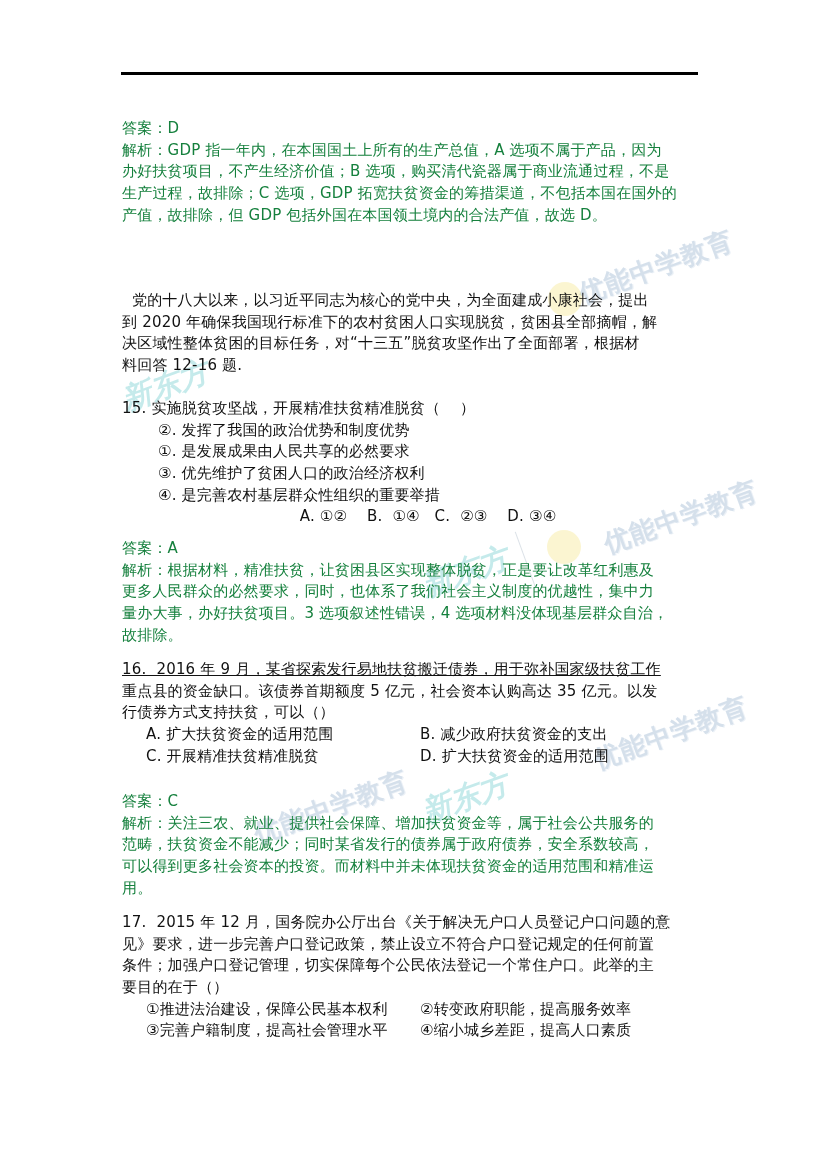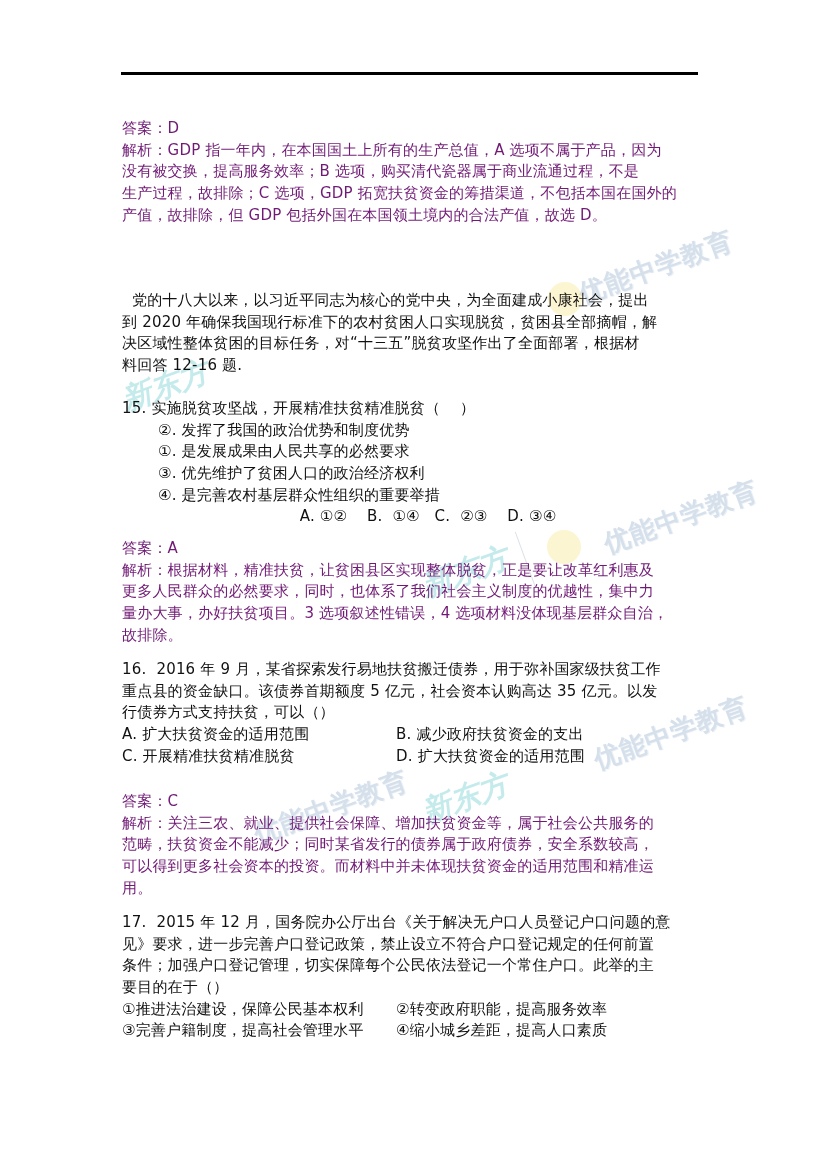--- a/index.html
+++ b/index.html
@@ -1,25 +1,25 @@
 <!DOCTYPE html>
 <html><head>
 <meta charset="utf-8">
 <style>
   html, body { margin: 0; padding: 0; background: #ffffff; }
   body { width: 819px; height: 1158px; position: relative; overflow: hidden;
          font-family: "DejaVu Sans", "Liberation Sans", sans-serif; color: #111; }
   .rule { position: absolute; left: 121px; top: 72px; width: 577px; height: 3px; background: #000; }
   .page { position: absolute; left: 122px; top: 118px; width: 576px; font-size: 15px; line-height: 21.7px; }
-  .red { color: #701a75; }
+  .red { color: #15803d; }
   .line { white-space: nowrap; height: 21.7px; letter-spacing: 0.2px; }
   .block { position: absolute; left: 0; width: 576px; }
   .indent { padding-left: 36px; }
   .two-col { display: flex; }
-  .two-col .c1 { width: 274px; }
+  .two-col .c1 { width: 274px; margin-left: 24px; }
   .wm { position: absolute; pointer-events: none; opacity: 0.35; font-weight: bold; }
   .wm-youneng { color: #8aa8c8; font-size: 26px; transform: rotate(-20deg); letter-spacing: 1px;
                 text-shadow: 1px 1px 0 #c9d8e8; }
   .wm-xdf { color: #5cc6c8; font-size: 30px; transform: rotate(-20deg); font-style: italic; }
   .wm-sun { width: 34px; height: 34px; border-radius: 50%; background: #f3e37a; opacity: 0.35; position: absolute; }
   .wm-stroke { position: absolute; width: 1px; height: 60px; background: #b8c4d0; transform: rotate(-20deg); opacity: 0.5; }
 </style>
 </head>
 <body>
 
@@ -34,21 +34,21 @@
 <div class="wm wm-xdf" style="left:420px;top:552px;">新东方</div>
 <div class="wm wm-youneng" style="left:590px;top:716px;">优能中学教育</div>
 <div class="wm wm-xdf" style="left:420px;top:778px;">新东方</div>
 <div class="wm wm-youneng" style="left:250px;top:790px;">优能中学教育</div>
 
 <div class="page">
 
   <div class="block red" style="top:0px;">
     <div class="line">答案：D</div>
     <div class="line">解析：GDP 指一年内，在本国国土上所有的生产总值，A 选项不属于产品，因为</div>
-    <div class="line">没有被交换，提高服务效率；B 选项，购买清代瓷器属于商业流通过程，不是</div>
+    <div class="line">办好扶贫项目，不产生经济价值；B 选项，购买清代瓷器属于商业流通过程，不是</div>
     <div class="line">生产过程，故排除；C 选项，GDP 拓宽扶贫资金的筹措渠道，不包括本国在国外的</div>
     <div class="line">产值，故排除，但 GDP 包括外国在本国领土境内的合法产值，故选 D。</div>
   </div>
 
   <div class="block" style="top:172px;">
     <div class="line" style="white-space:pre;">  党的十八大以来，以习近平同志为核心的党中央，为全面建成小康社会，提出</div>
     <div class="line">到 2020 年确保我国现行标准下的农村贫困人口实现脱贫，贫困县全部摘帽，解</div>
     <div class="line">决区域性整体贫困的目标任务，对“十三五”脱贫攻坚作出了全面部署，根据材</div>
     <div class="line">料回答 12-16 题.</div>
   </div>
@@ -64,21 +64,21 @@
 
   <div class="block red" style="top:420px;">
     <div class="line">答案：A</div>
     <div class="line">解析：根据材料，精准扶贫，让贫困县区实现整体脱贫，正是要让改革红利惠及</div>
     <div class="line">更多人民群众的必然要求，同时，也体系了我们社会主义制度的优越性，集中力</div>
     <div class="line">量办大事，办好扶贫项目。3 选项叙述性错误，4 选项材料没体现基层群众自治，</div>
     <div class="line">故排除。</div>
   </div>
 
   <div class="block" style="top:541px;">
-    <div class="line" style="white-space:pre;">16.  2016 年 9 月，某省探索发行易地扶贫搬迁债券，用于弥补国家级扶贫工作</div>
+    <div class="line" style="white-space:pre;text-decoration:underline;">16.  2016 年 9 月，某省探索发行易地扶贫搬迁债券，用于弥补国家级扶贫工作</div>
     <div class="line">重点县的资金缺口。该债券首期额度 5 亿元，社会资本认购高达 35 亿元。以发</div>
     <div class="line">行债券方式支持扶贫，可以（）</div>
     <div class="line two-col">
       <span class="c1">A. 扩大扶贫资金的适用范围</span>
       <span>B. 减少政府扶贫资金的支出</span>
     </div>
     <div class="line two-col">
       <span class="c1">C. 开展精准扶贫精准脱贫</span>
       <span>D. 扩大扶贫资金的适用范围</span>
     </div>

